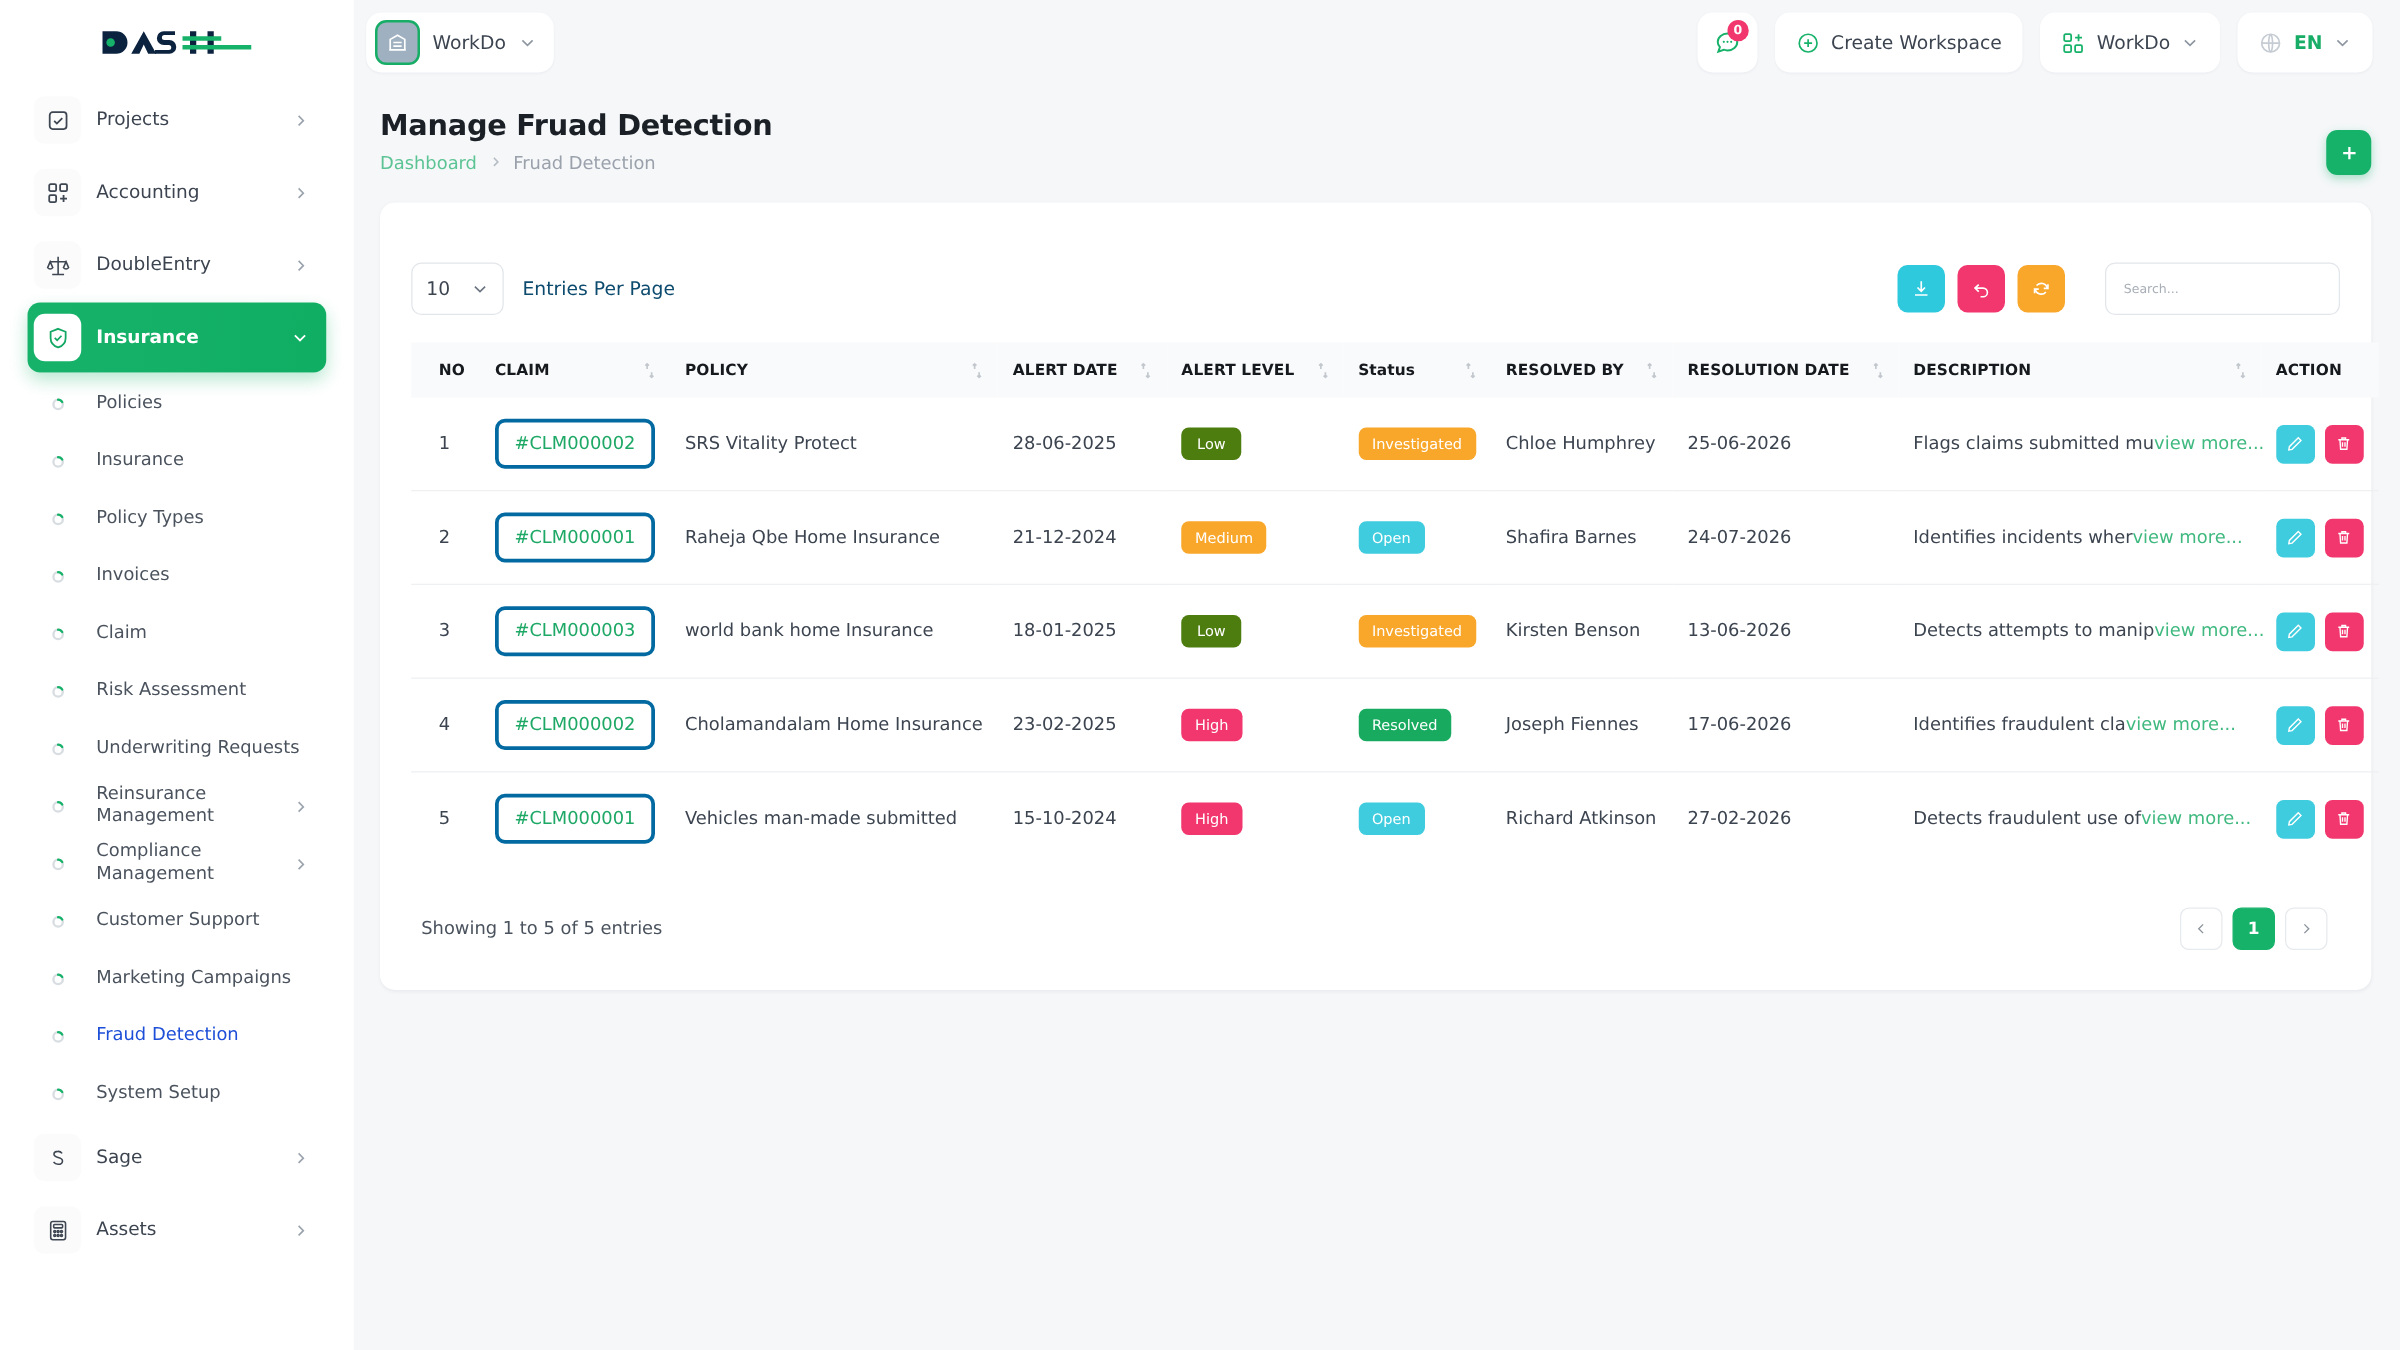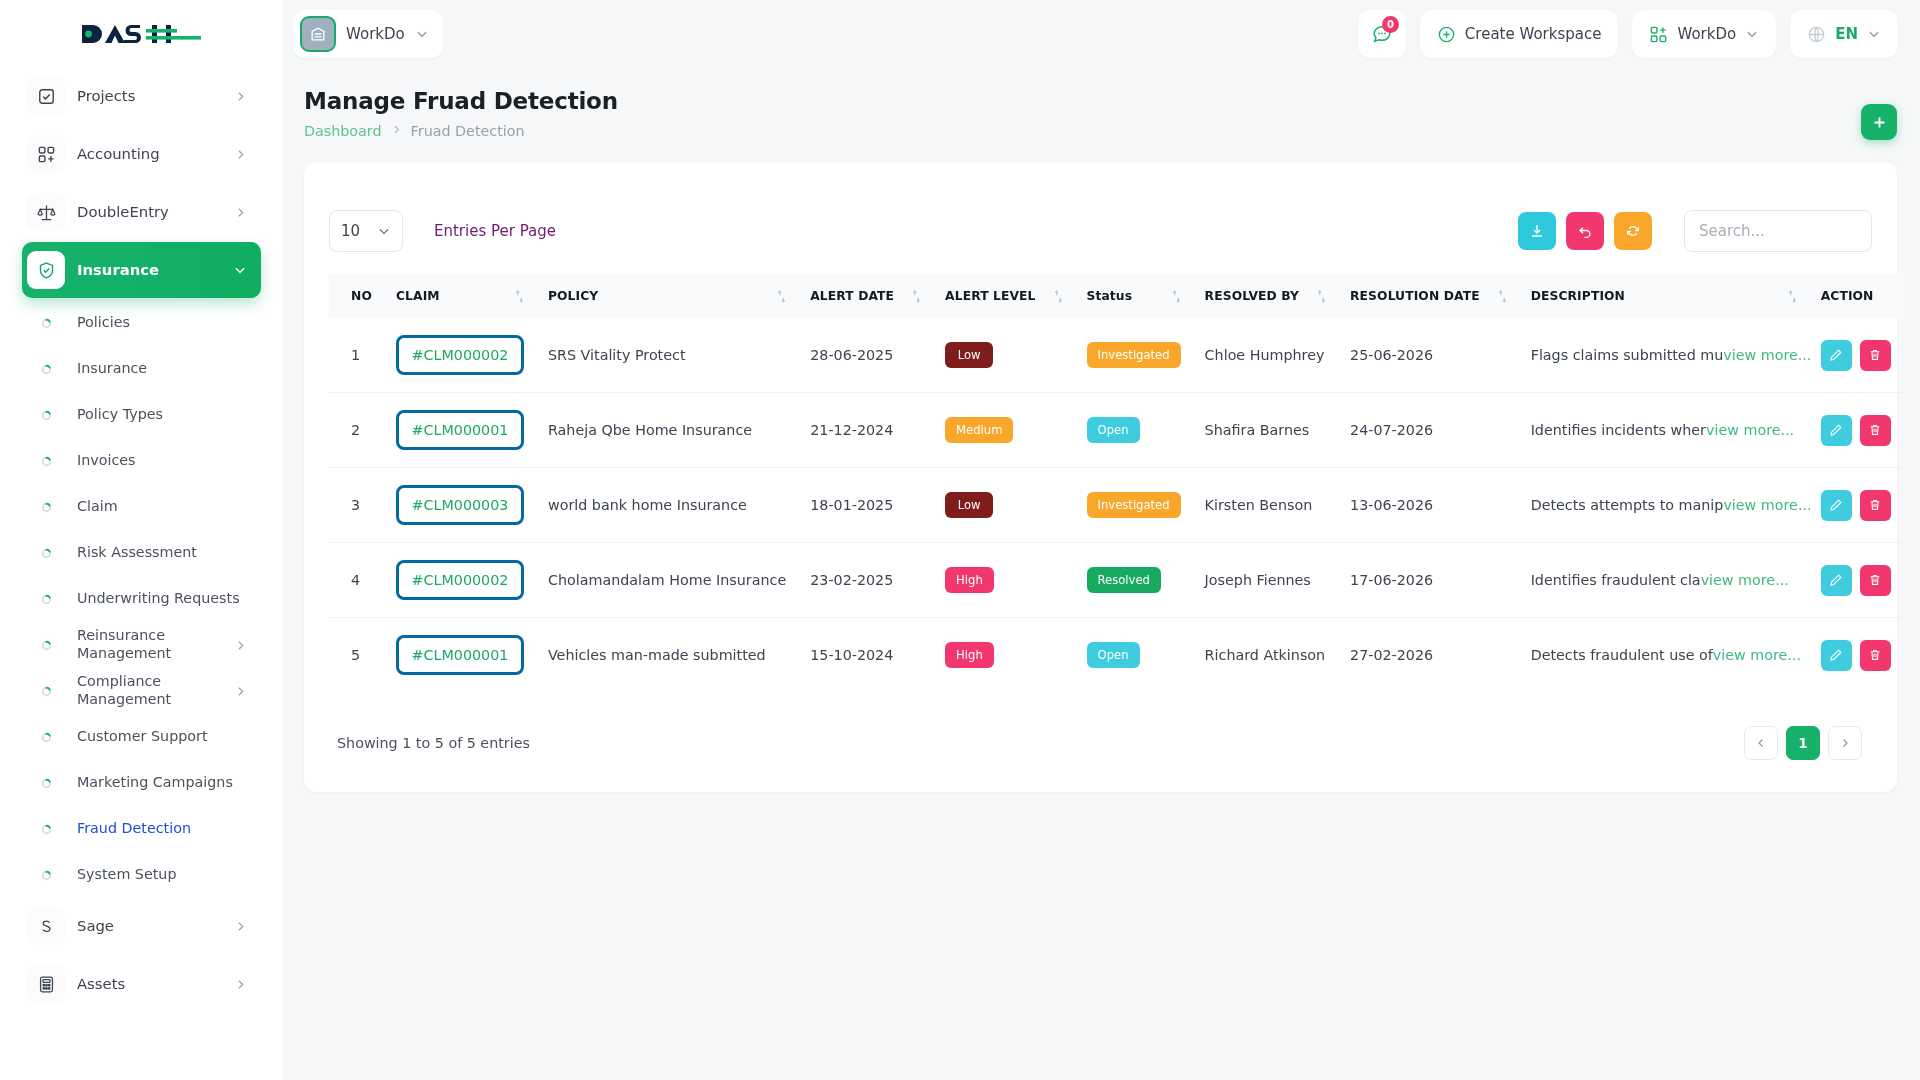--- a/index.html
+++ b/index.html
@@ -181,34 +181,34 @@
     padding: 24px 0 22px 0;
   }
   .select-box {
     display: flex; align-items: center; justify-content: space-between;
     width: 74px; height: 42px;
     border: 1px solid #e2e6ea; border-radius: 8px;
     padding: 0 11px;
     font-size: 15px; color: #3c4450;
     cursor: pointer; background: #fff;
   }
-  .epp-label { margin-left: 31px; font-size: 15px; color: #701a75; }
+  .epp-label { margin-left: 15px; font-size: 15px; color: #0c4a6e; }
   .toolbar-right { margin-left: auto; display: flex; align-items: center; gap: 10px; }
   .sq-btn {
     width: 38px; height: 38px; border-radius: 8px;
     display: flex; align-items: center; justify-content: center;
     color: #fff; cursor: pointer;
   }
   .sq-cyan { background: #2ec9dd; }
   .sq-pink { background: #f1376d; }
   .sq-amber { background: #f9a72b; }
   .search-input {
     width: 188px; height: 42px;
     border: 1px solid #e2e6ea; border-radius: 8px;
-    padding: 0 14px; font-size: 15px; color: #3c4450;
+    padding: 0 14px; font-size: 10px; color: #3c4450;
     outline: none; background: #fff;
     margin-left: 22px;
     font-family: inherit;
   }
   .search-input::placeholder { color: #a8aeb6; }
 
   
   table { width: 100%; border-collapse: collapse; }
   thead tr { background: #f9fafb; }
   thead th {
@@ -241,21 +241,21 @@
     border: 3px solid #0369a1; border-radius: 8px;
     color: #1ea866; font-size: 14.3px;
     background: #fff; cursor: pointer;
   }
   .badge-pill {
     display: inline-flex; align-items: center; justify-content: center;
     min-width: 48px; height: 26px;
     padding: 0 11px; border-radius: 6px;
     color: #fff; font-size: 11.6px; font-weight: 500;
   }
-  .b-low { background: #7f1d1d; }
+  .b-low { background: #4d7c0f; }
   .b-medium { background: #f9a72b; }
   .b-high { background: #f1376d; }
   .b-investigated { background: #f9a72b; }
   .b-open { background: #3fccde; }
   .b-resolved { background: #18ab60; }
 
   .desc-cell { max-width: 290px; }
   .desc-text { color: #3c4450; }
   .view-more { color: #3fb97f; cursor: pointer; }
 

